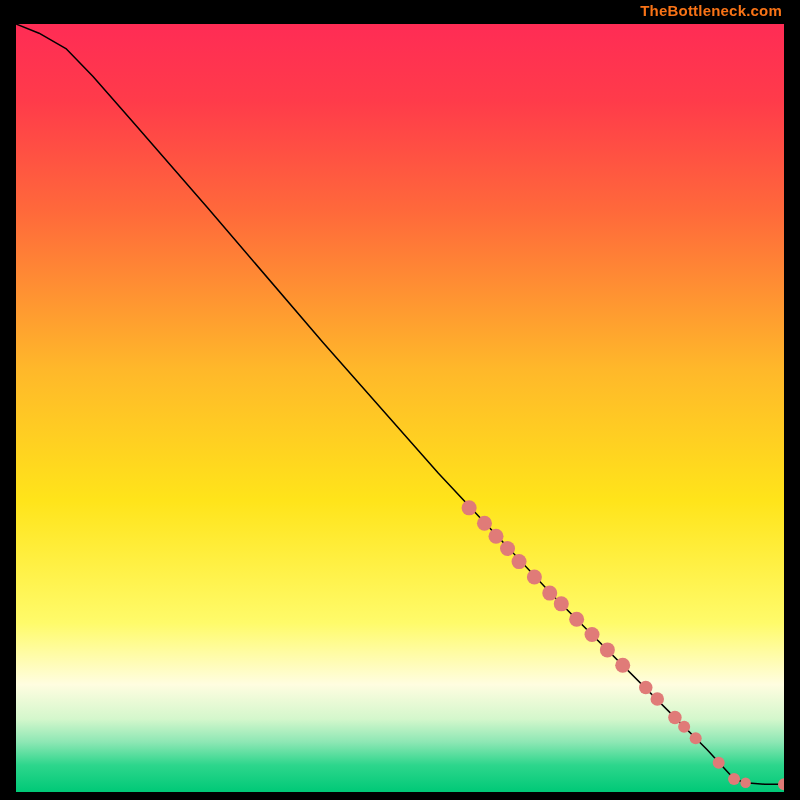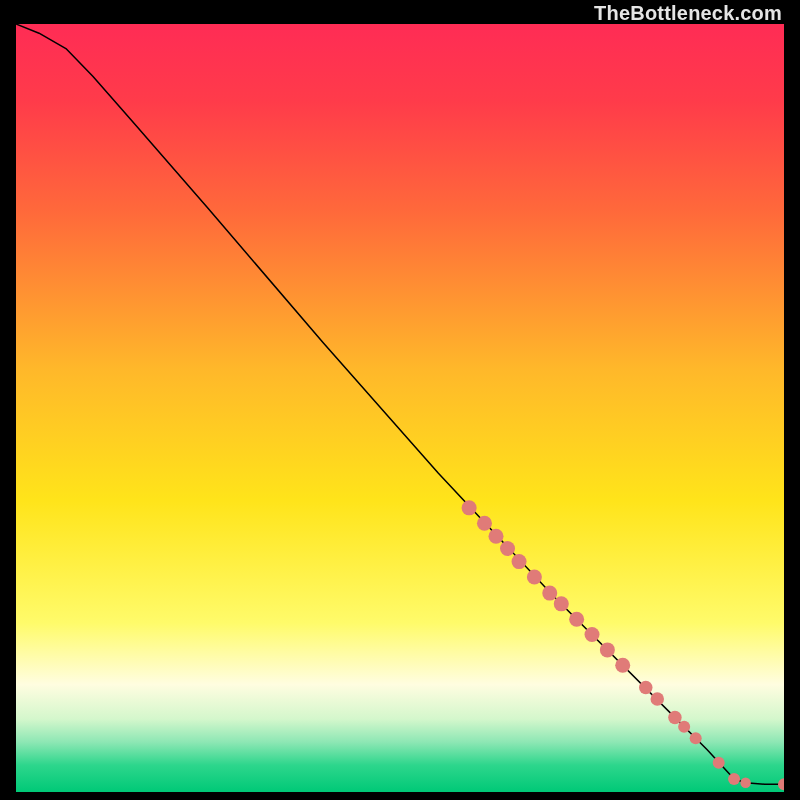--- a/index.html
+++ b/index.html
@@ -13,23 +13,23 @@
   .stage {
     position: relative;
     width: 800px;
     height: 800px;
   }
   .attribution {
     position: absolute;
     top: 2px;
     right: 18px;
     font-family: Arial, Helvetica, sans-serif;
-    font-size: 20px;
+    font-size: 15px;
     font-weight: 600;
-    color: #e5e5e5;
+    color: #f97316;
     letter-spacing: 0.2px;
   }
   svg {
     position: absolute;
     left: 16px;
     top: 24px;
   }
 </style>
 </head>
 <body>

